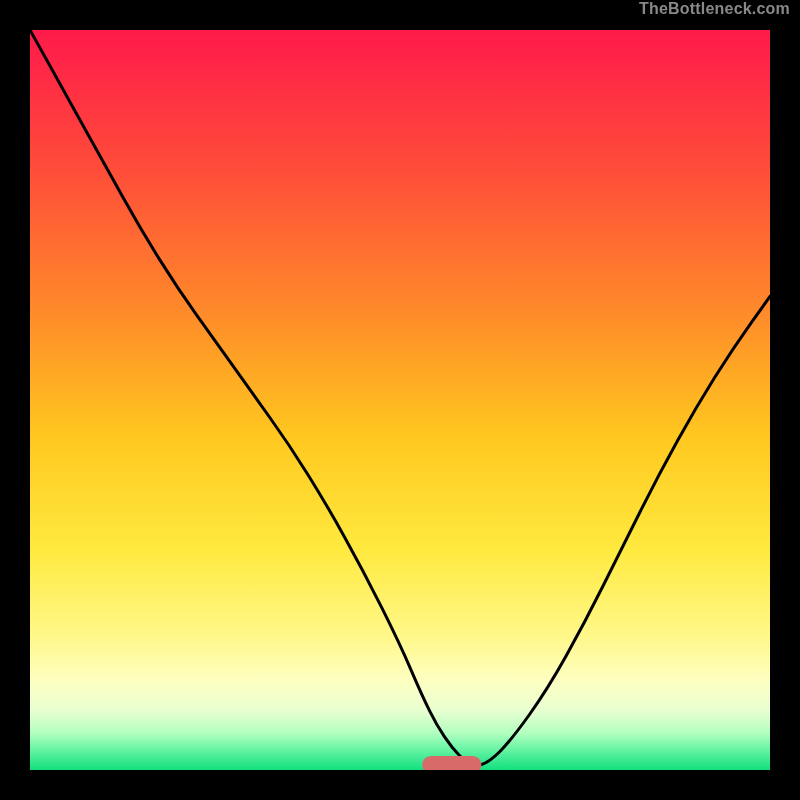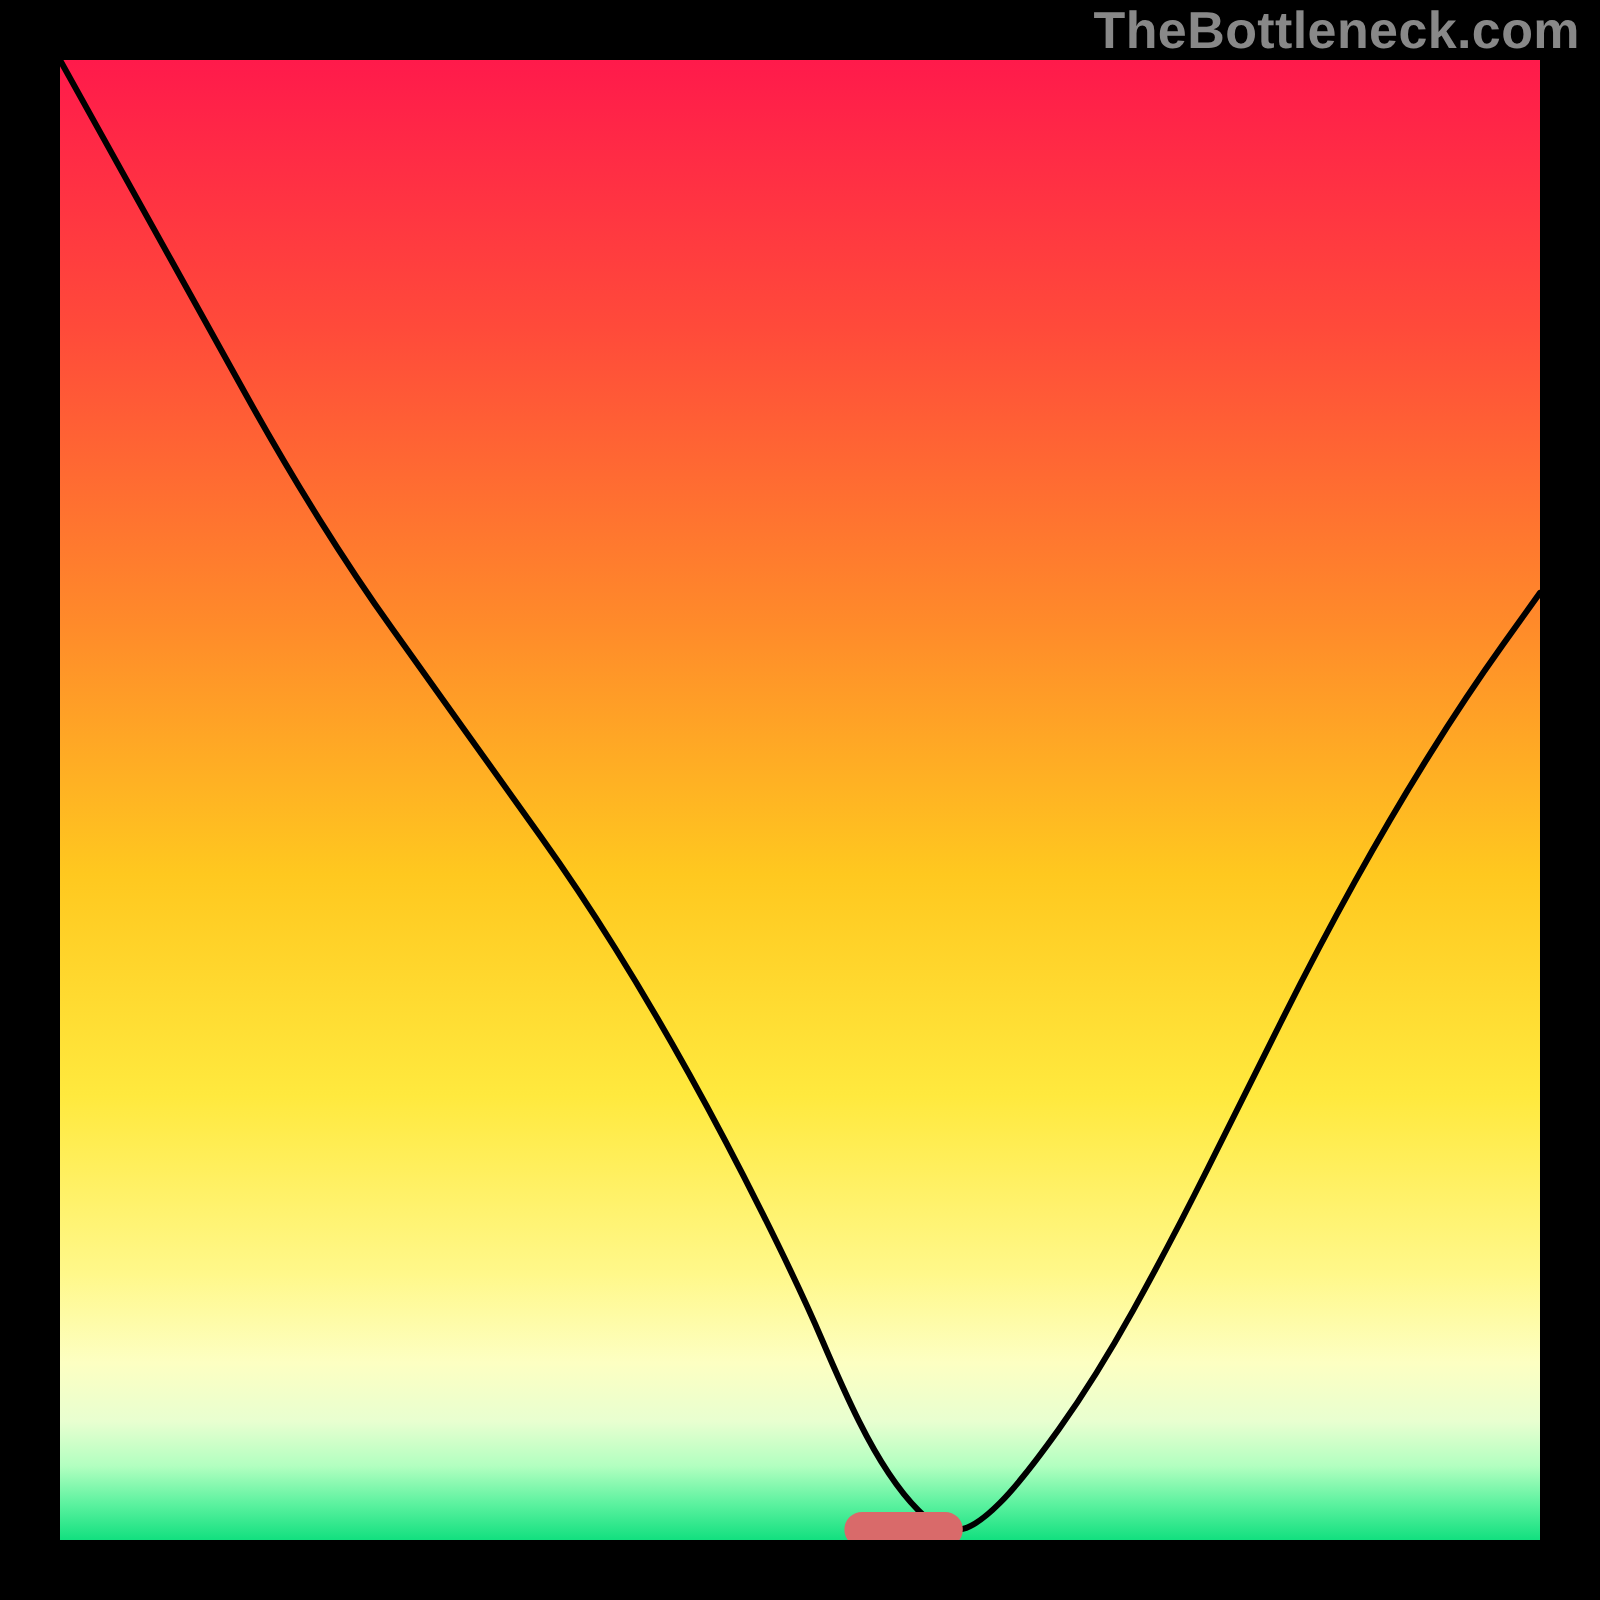--- a/index.html
+++ b/index.html
@@ -15,21 +15,21 @@
     position: relative;
     width: 800px;
     height: 800px;
     background: #000;
   }
   .watermark {
     position: absolute;
     top: 0;
     right: 10px;
     color: #888;
-    font-size: 26px;
+    font-size: 16px;
     font-weight: 600;
     letter-spacing: 0.2px;
     z-index: 5;
     user-select: none;
   }
   .plot {
     position: absolute;
     left: 30px;
     top: 30px;
     width: 740px;

